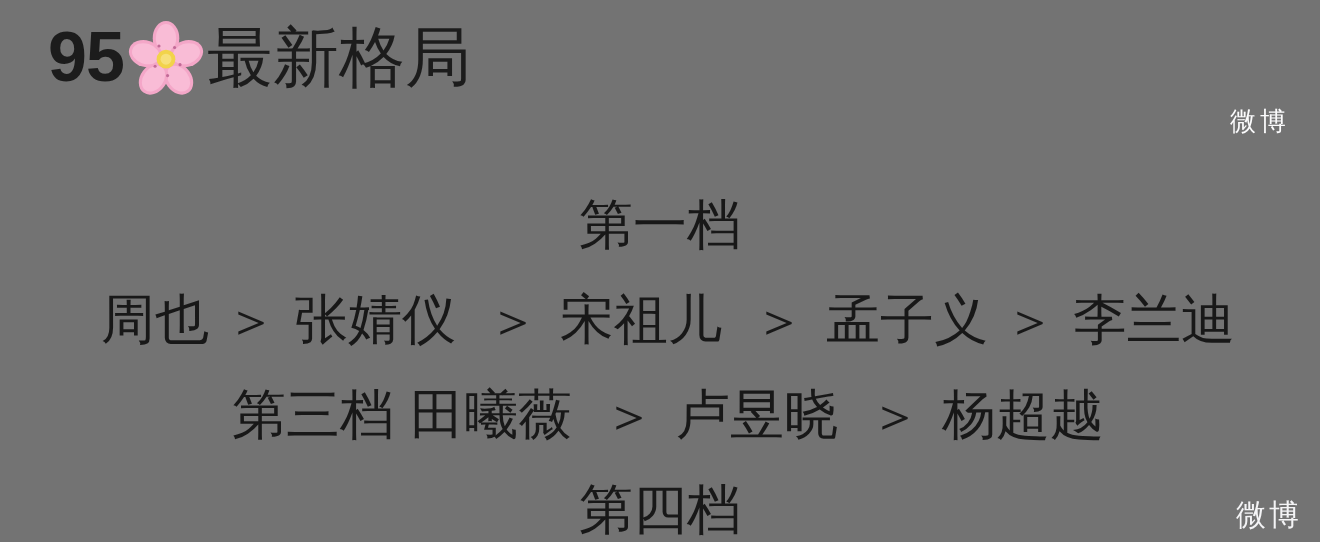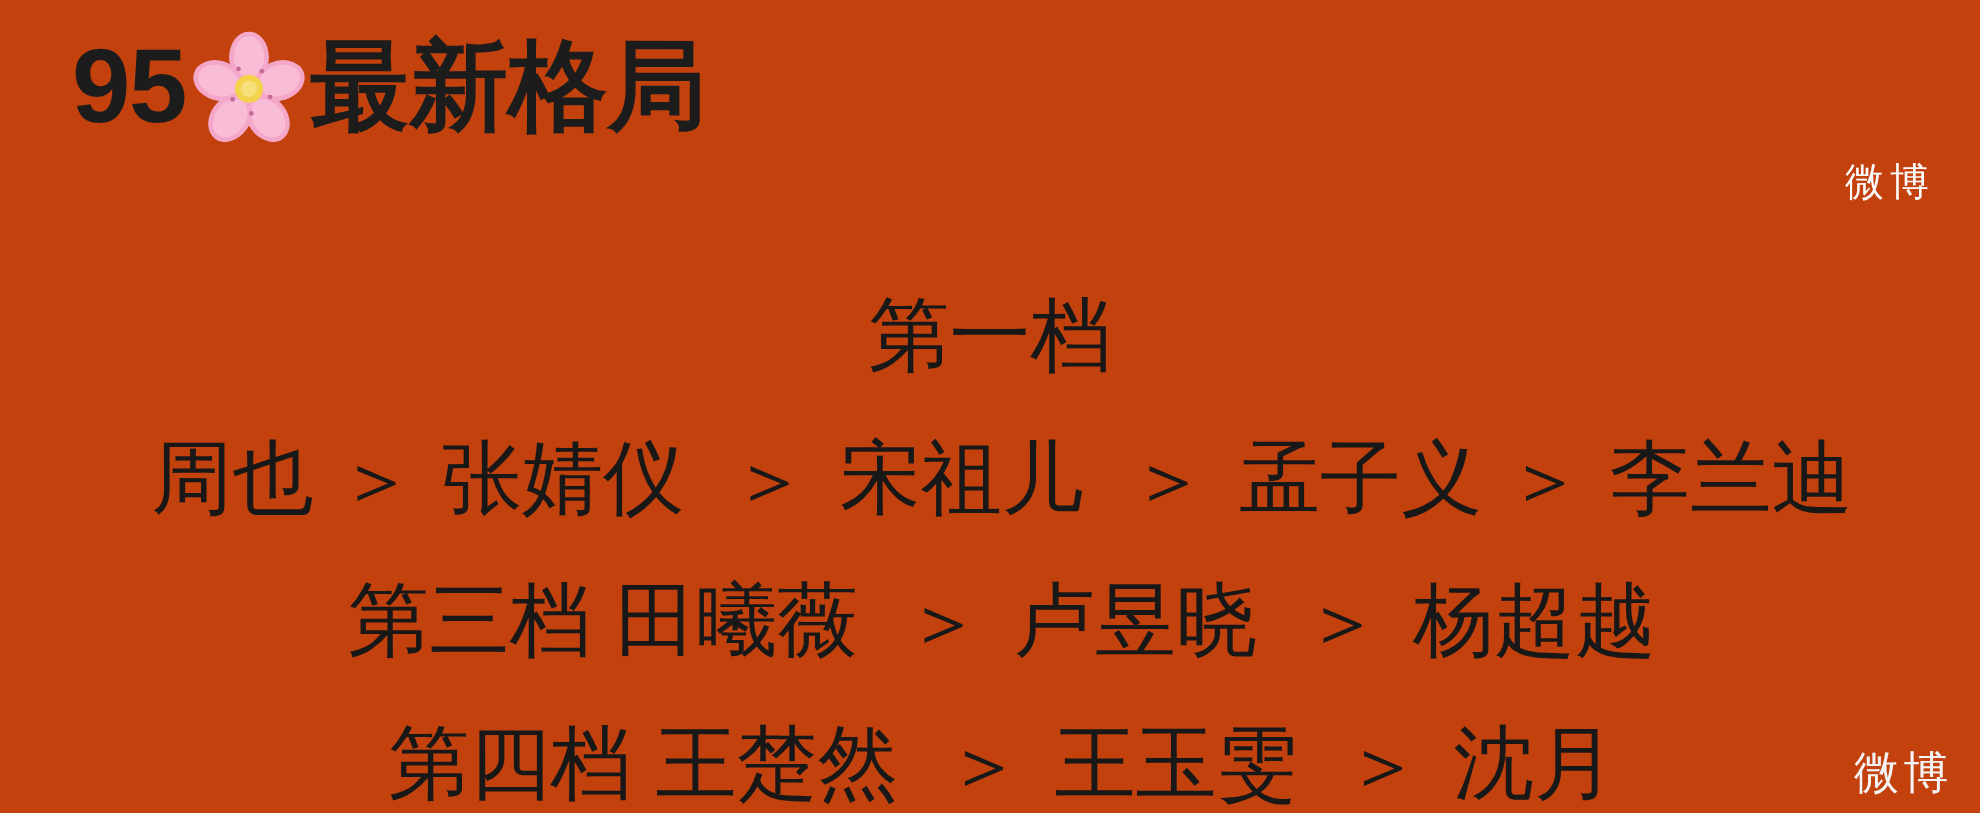--- a/index.html
+++ b/index.html
@@ -12,21 +12,21 @@
     background: #ffffff;
     font-family: "Liberation Sans", "DejaVu Sans", sans-serif;
     overflow: hidden;
     position: relative;
   }
 
   .page {
     position: relative;
     width: 1320px;
     height: 542px;
-    background: #c2410c;
+    background: #737373;
     overflow: hidden;
   }
 
   
   .title-row {
     position: absolute;
     left: 48px;
     top: 18px;
     display: flex;
     align-items: center;
@@ -43,21 +43,21 @@
     width: 78px;
     height: 78px;
     margin: 0 2px 0 3px;
     display: inline-block;
     flex: 0 0 auto;
     position: relative;
     top: 3px;
   }
   .title-text {
     font-size: 66px;
-    font-weight: 700;
+    font-weight: 400;
     color: #1c1c1c;
     line-height: 1;
     letter-spacing: 0px;
   }
 
   
   .tier-list {
     position: absolute;
     left: 48px;
     top: 176px;
@@ -173,27 +173,20 @@
         <span>田曦薇</span>
         <span class="sep sp-wide">＞</span>
         <span>卢昱晓</span>
         <span class="sep sp-wide">＞</span>
         <span>杨超越</span>
       </span>
     </div>
 
     <div class="tier-row">
       <span class="tier-label">第四档</span>
-      <span class="tier-names">
-        <span>王楚然</span>
-        <span class="sep sp-wide">＞</span>
-        <span>王玉雯</span>
-        <span class="sep sp-wide">＞</span>
-        <span>沈月</span>
-      </span>
     </div>
 
   </div>
 
   <div class="watermark-faint">微博</div>
   <div class="watermark">微博</div>
 
 </div>
 
 </body></html>

